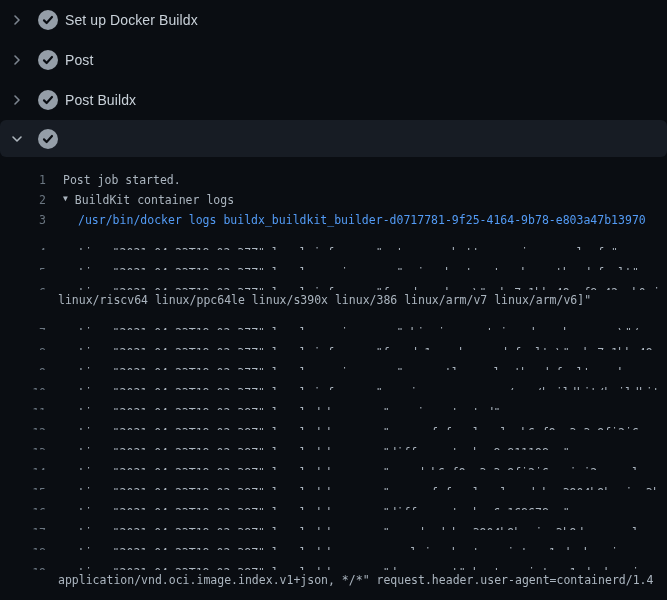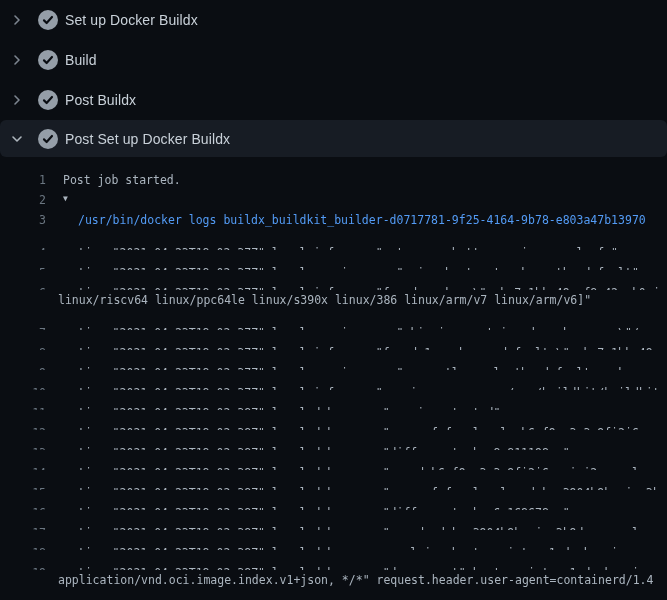--- a/index.html
+++ b/index.html
@@ -82,21 +82,21 @@
             <path d="M4 2l4 4-4 4" stroke="#7d8590" stroke-width="1.6" fill="none" stroke-linecap="round" stroke-linejoin="round"></path>
           </svg>
     </span>
 
     <span class="check">
       <svg width="20" height="20" viewBox="0 0 16 16">
         <circle cx="8" cy="8" r="8" fill="#959ea8"></circle>
         <path d="M4.8 8.3l2.1 2.1 4.3-4.8" stroke="#0a0d12" stroke-width="1.7" fill="none" stroke-linecap="round" stroke-linejoin="round"></path>
       </svg>
     </span>
-    <span class="slabel">Build</span>
+    <span class="slabel">Post</span>
   </div>
       <div class="step">
     <span class="chev right">
       <svg width="12" height="12" viewBox="0 0 12 12">
             <path d="M4 2l4 4-4 4" stroke="#7d8590" stroke-width="1.6" fill="none" stroke-linecap="round" stroke-linejoin="round"></path>
           </svg>
     </span>
 
     <span class="check">
       <svg width="20" height="20" viewBox="0 0 16 16">
@@ -112,31 +112,30 @@
       <svg width="12" height="12" viewBox="0 0 12 12">
             <path d="M2 4l4 4 4-4" stroke="#aeb6bd" stroke-width="1.6" fill="none" stroke-linecap="round" stroke-linejoin="round"></path>
           </svg>
     </span>
     <span class="check">
       <svg width="20" height="20" viewBox="0 0 16 16">
         <circle cx="8" cy="8" r="8" fill="#959ea8"></circle>
         <path d="M4.8 8.3l2.1 2.1 4.3-4.8" stroke="#0a0d12" stroke-width="1.7" fill="none" stroke-linecap="round" stroke-linejoin="round"></path>
       </svg>
     </span>
-    <span class="slabel">Post Set up Docker Buildx</span>
   </div>
     </div>
   <div class="log">
       <div class="row plain">
     <span class="num">1</span>
     <span class="txt">Post job started.</span>
   </div>
       <div class="row group">
     <span class="num">2</span>
-    <span class="txt-wrap"><span class="marker">▼</span></span>
+    <span class="txt-wrap"><span class="marker">▼</span><span>BuildKit container logs</span></span>
   </div>
       <div class="row command">
     <span class="num">3</span>
     <span class="txt">/usr/bin/docker logs buildx_buildkit_builder-d0717781-9f25-4164-9b78-e803a47b13970</span>
   </div>
       <div class="row log">
     <span class="num">4</span>
     <span class="txt">time="2021-04-23T18:02:37Z" level=info msg="auto snapshotter: using overlayfs"</span>
   </div>
       <div class="row log">

